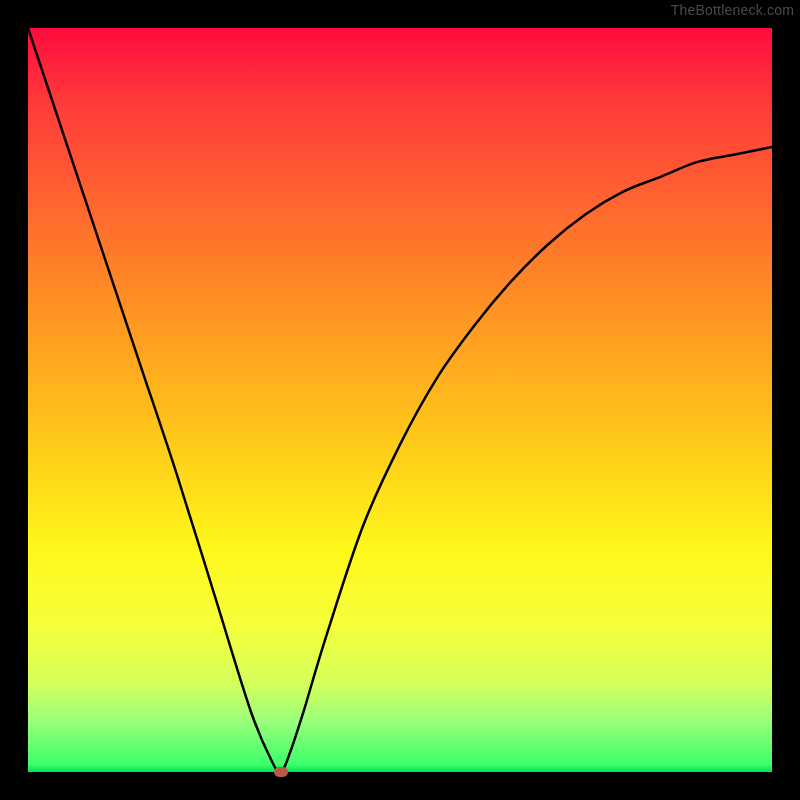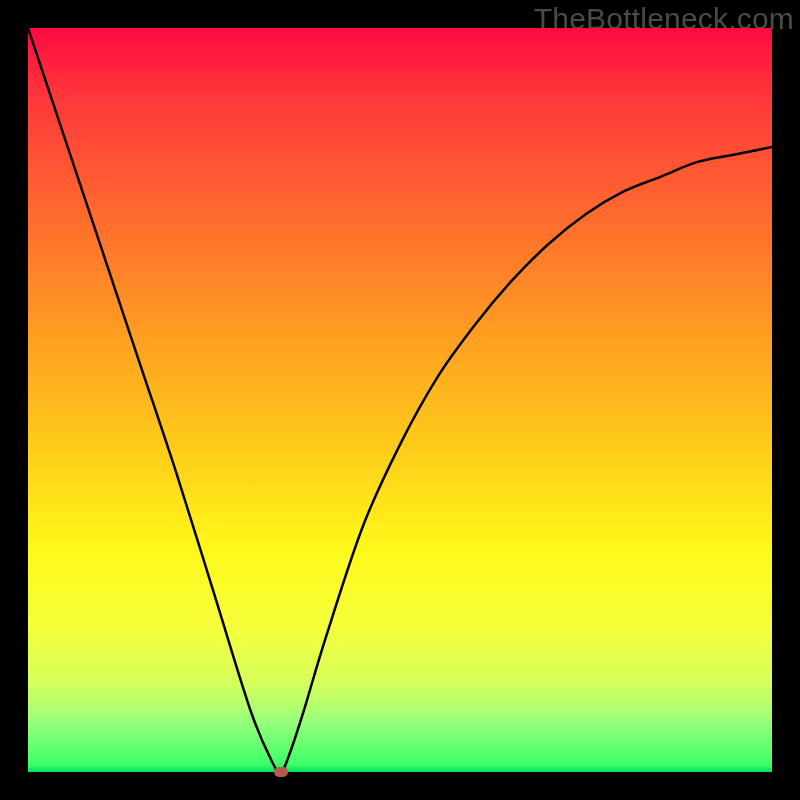--- a/index.html
+++ b/index.html
@@ -43,21 +43,21 @@
     top: 0;
     width: 744px;
     height: 744px;
     pointer-events: none;
   }
   .watermark {
     position: absolute;
     top: 2px;
     right: 6px;
     color: #4a4a4a;
-    font-size: 30px;
+    font-size: 14px;
     font-weight: 500;
     letter-spacing: 0.2px;
     user-select: none;
   }
   .marker {
     position: absolute;
     width: 14px;
     height: 10px;
     background: #b85a4a;
     border-radius: 5px;

